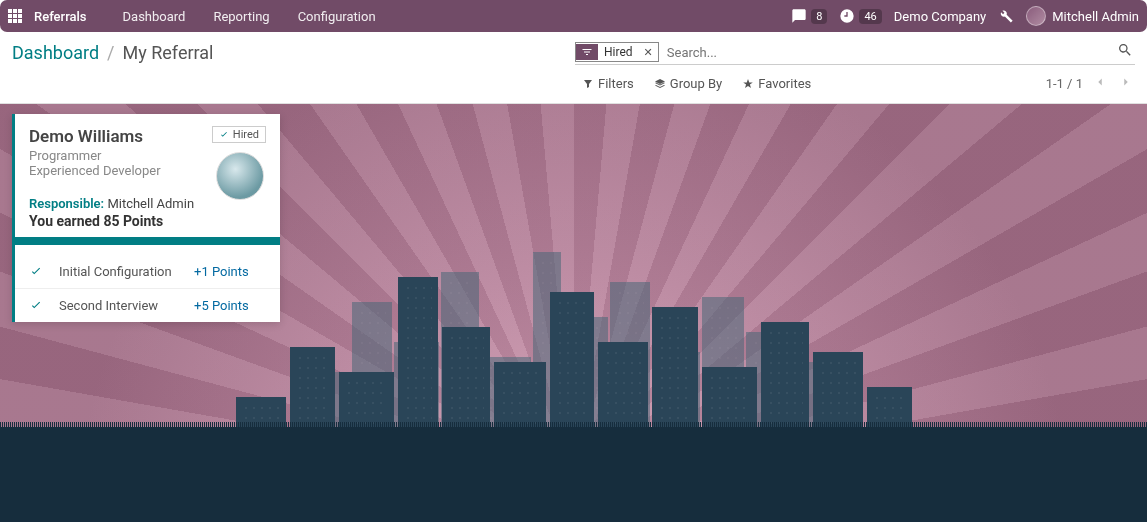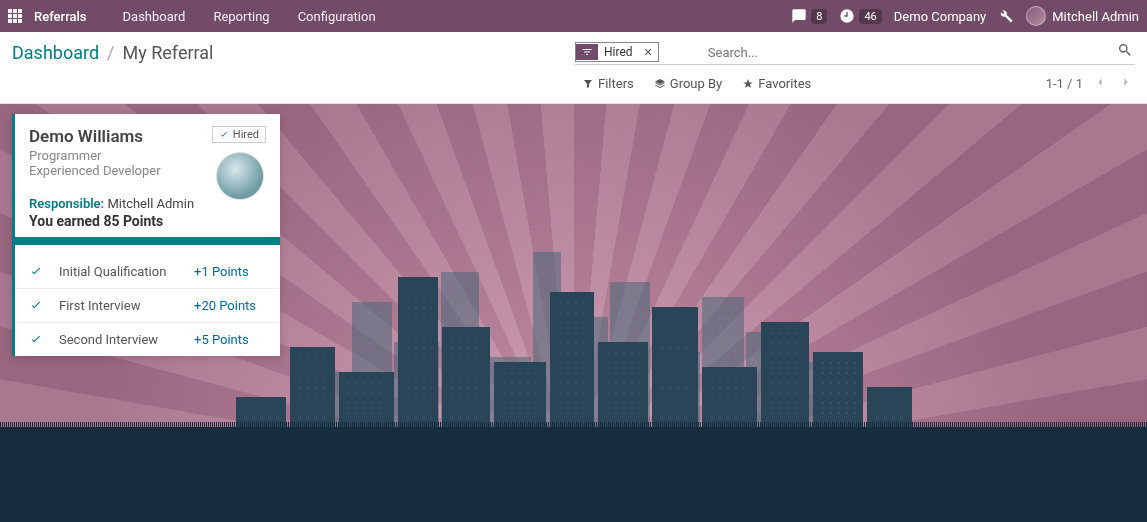--- a/index.html
+++ b/index.html
@@ -1,18 +1,18 @@
 <!DOCTYPE html>
 <html><head>
   <meta charset="utf-8">
   <style>
     * { margin: 0; padding: 0; box-sizing: border-box; font-family: -apple-system, BlinkMacSystemFont, 'Segoe UI', Roboto, sans-serif; }
     body { width: 1147px; height: 522px; overflow: hidden; background: #fff; }
     
-    .topbar { height: 32px; background: #714B67; color: #fff; display: flex; align-items: center; padding: 0 8px; font-size: 13px; }
+    .topbar { height: 32px; background: #714B67; color: #fff; display: flex; align-items: center; padding: 0 8px; font-size: 13px; border-radius: 7px; }
     .topbar-left { display: flex; align-items: center; gap: 4px; }
     .apps-icon { display: grid; grid-template-columns: repeat(3, 4px); grid-template-rows: repeat(3, 4px); gap: 1px; margin-right: 8px; cursor: pointer; }
     .apps-icon span { background: #fff; width: 4px; height: 4px; }
     .app-name { font-weight: 500; margin-right: 20px; }
     .nav-item { padding: 0 12px; cursor: pointer; color: rgba(255,255,255,0.9); }
     .topbar-right { margin-left: auto; display: flex; align-items: center; gap: 12px; }
     .badge-item { display: flex; align-items: center; gap: 4px; cursor: pointer; }
     .badge-count { background: rgba(0,0,0,0.25); border-radius: 4px; padding: 1px 5px; font-size: 11px; }
     .mini-icon { width: 16px; height: 16px; fill: #fff; }
     .user-section { display: flex; align-items: center; gap: 6px; cursor: pointer; }
@@ -21,21 +21,21 @@
     .controlbar { height: 72px; background: #fff; border-bottom: 1px solid #e0e0e0; display: flex; flex-direction: column; }
     .controlbar-row1 { display: flex; align-items: center; padding: 8px 12px 4px; }
     .breadcrumb { font-size: 18px; color: #555; display: flex; align-items: center; gap: 8px; }
     .breadcrumb-link { color: #017e84; cursor: pointer; }
     .breadcrumb-sep { color: #aaa; }
     .search-area { margin-left: auto; display: flex; align-items: center; width: 560px; border-bottom: 1px solid #ccc; }
     .filter-chip { display: inline-flex; align-items: center; border: 1px solid #888; font-size: 12px; }
     .filter-chip-icon { background: #714B67; color: #fff; padding: 2px 5px; display: flex; align-items: center; }
     .filter-chip-text { padding: 2px 6px; color: #333; }
     .filter-chip-x { padding: 2px 5px; cursor: pointer; color: #555; font-size: 11px; }
-    .search-input { border: none; outline: none; flex: 1; padding: 4px 8px; font-size: 13px; margin-left: 41px; }
+    .search-input { border: none; outline: none; flex: 1; padding: 4px 8px; font-size: 13px; }
     .search-icon-btn { cursor: pointer; padding: 2px; }
     .controlbar-row2 { display: flex; align-items: center; padding: 4px 12px 8px; justify-content: center; }
     .tools { margin-left: 570px; display: flex; gap: 20px; font-size: 13px; color: #555; }
     .tool-item { display: flex; align-items: center; gap: 4px; cursor: pointer; }
     .pager { margin-left: auto; display: flex; align-items: center; gap: 8px; color: #666; font-size: 13px; }
     .pager-btn { color: #bbb; cursor: pointer; padding: 2px; }
     
     .canvas { position: relative; height: 418px; overflow: hidden; background: #a37089; }
     .sky { position: absolute; inset: 0; background: radial-gradient(circle at 50% 100%, #d4a0b5 0%, #b5829a 35%, #9c6a82 70%); }
     .rays { position: absolute; inset: 0; background: repeating-conic-gradient(from -5deg at 50% 90%, rgba(255,220,235,0.12) 0deg 5deg, rgba(120,70,95,0.12) 5deg 10deg); }
@@ -227,32 +227,25 @@
         <span>Mitchell Admin</span>
       </div>
       <div class="earned">You earned 85 Points</div>
     </div>
     <div class="bar-full"></div>
     <div class="stages">
       <div class="stage-row">
         <svg class="stage-check" viewBox="0 0 24 24">
             <path d="M9 16l-4-4 1.4-1.4L9 13.2l8.6-8.6L19 6z"></path>
           </svg>
-        <span class="stage-name">Initial Qualification</span>
+        <span class="stage-name">Initial Configuration</span>
         <span class="stage-pts">+1 Points</span>
       </div>
       <div class="stage-row">
         <svg class="stage-check" viewBox="0 0 24 24">
             <path d="M9 16l-4-4 1.4-1.4L9 13.2l8.6-8.6L19 6z"></path>
           </svg>
-        <span class="stage-name">First Interview</span>
-        <span class="stage-pts">+20 Points</span>
-      </div>
-      <div class="stage-row">
-        <svg class="stage-check" viewBox="0 0 24 24">
-            <path d="M9 16l-4-4 1.4-1.4L9 13.2l8.6-8.6L19 6z"></path>
-          </svg>
         <span class="stage-name">Second Interview</span>
         <span class="stage-pts">+5 Points</span>
       </div>
     </div>
   </div>
 </div>
 
 </body></html>

